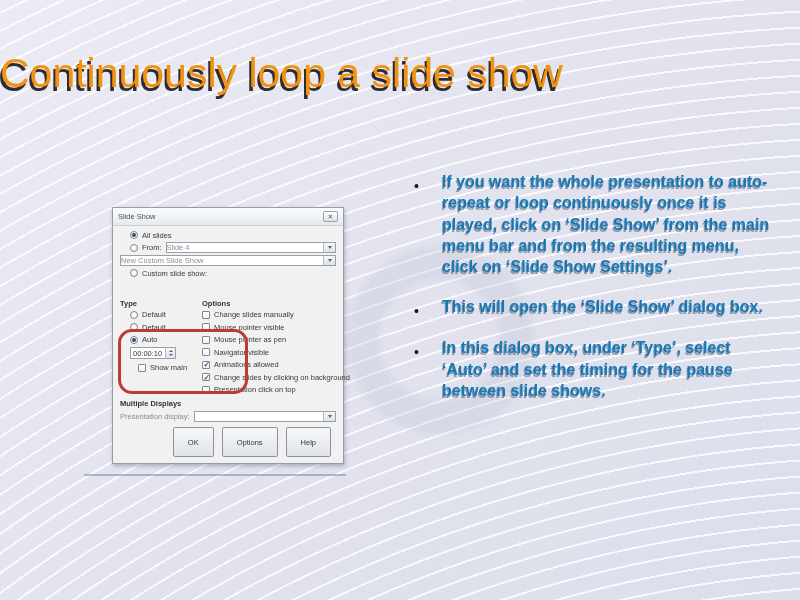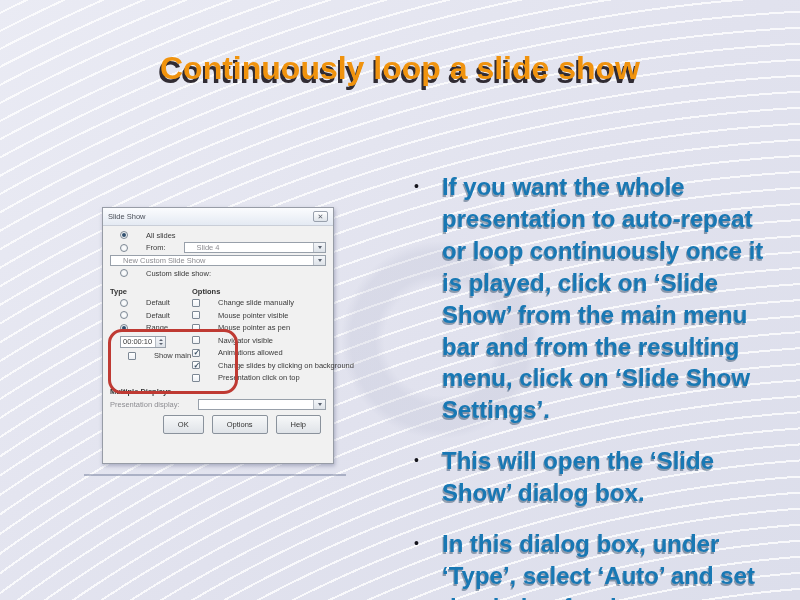--- a/index.html
+++ b/index.html
@@ -16,48 +16,48 @@
     position:absolute; left:300px; top:200px; width:280px; height:280px;
     border-radius:50%;
     background: radial-gradient(circle,
       rgba(190,193,212,0) 28%,
       rgba(190,193,212,0.28) 33% 45%,
       rgba(190,193,212,0) 50%);
     pointer-events:none;
   }
   .title {
     position:absolute; left:0; right:0; top:50px; margin:0;
-    text-align:center; font-size:32px; font-weight:bold; letter-spacing:0;
+    font-size:41px; font-weight:normal; letter-spacing:0;
     color:#f0930e;
     text-shadow:-2px 4px 0 rgba(38,33,40,0.95);
   }
 
   
   .dialog {
-    position:absolute; left:102px; top:207px; width:232px; height:257px;
+    position:absolute; left:112px; top:207px; width:232px; height:257px;
     background:#f1f1f1; border:1px solid #979ca6; box-sizing:border-box;
     box-shadow:1px 2px 4px rgba(60,70,110,0.35);
     font-size:7.5px; color:#3a3a3a;
   }
   .titlebar {
     height:17px; display:flex; align-items:center; padding:0 5px;
     background:linear-gradient(#fbfcfe, #e4eaf3);
     border-bottom:1px solid #c9ced8;
   }
   .tb-text { flex:1; color:#4a4f58; font-size:7.5px; }
   .closebtn {
     width:15px; height:11px; border:1px solid #99a1ad; border-radius:2px;
     background:linear-gradient(#ffffff,#dfe4ea);
     display:flex; align-items:center; justify-content:center;
     box-sizing:border-box; cursor:default;
   }
   .closebtn .x { font-size:7px; line-height:1; color:#5b626d; }
   .dlg-body { padding:3px 7px 0 7px; }
   .grp { font-weight:bold; color:#333; line-height:11px; margin-top:2px; }
-  .row { display:flex; align-items:center; height:12.5px; gap:18px; }
+  .row { display:flex; align-items:center; height:12.5px; gap:4px; }
   .indent { margin-left:10px; }
   .lbl { white-space:nowrap; }
   .gray { color:#8d8d92; }
   .radio {
     width:8px; height:8px; box-sizing:border-box; flex:0 0 auto;
     border:1px solid #7d8894; border-radius:50%;
     background:radial-gradient(#ffffff,#e9edf1);
   }
   .radio.checked::after {
     content:""; display:block; width:4px; height:4px; margin:1px;
@@ -71,34 +71,34 @@
   }
   .cb.checked::after {
     content:"\2713"; position:absolute; left:0.5px; top:-1.5px;
     font-size:8px; font-weight:bold; color:#3a4f63;
   }
   .combo {
     flex:1; height:11px; box-sizing:border-box;
     border:1px solid #98a0aa; background:#fff;
     display:flex; align-items:center; overflow:hidden;
   }
-  .combo-val { flex:1; padding:0 12px; white-space:nowrap; overflow:hidden; }
+  .combo-val { flex:1; padding:0 0; white-space:nowrap; overflow:hidden; }
   .ddbtn {
     width:11px; align-self:stretch; border-left:1px solid #b6bcc4;
     background:linear-gradient(#f4f6f9,#dde2e8);
     display:flex; align-items:center; justify-content:center;
   }
   .ddbtn i {
     width:0; height:0; border-left:2.5px solid transparent;
     border-right:2.5px solid transparent; border-top:3px solid #5a6270;
   }
-  .two-col { display:flex; margin-top:4px; }
+  .two-col { display:flex; margin-top:16px; }
   .col-left { width:82px; flex:0 0 auto; }
   .col-right { flex:1; }
-  .spin-row { margin:1px 0 1px 10px; height:13px; display:flex;align-items:center; }
+  .spin-row { margin:1px 0 1px 10px; height:13px; display:flex; }
   .spinbox {
     width:46px; height:12px; box-sizing:border-box; border:1px solid #98a0aa;
     background:#fff; display:flex; align-items:center;
   }
   .spinbox .val { flex:1; padding-left:2px; }
   .spinbtns {
     width:9px; align-self:stretch; border-left:1px solid #b6bcc4;
     background:linear-gradient(#f4f6f9,#dde2e8);
     display:flex; flex-direction:column; align-items:center; justify-content:space-evenly;
   }
@@ -108,40 +108,40 @@
     border-right:2px solid transparent; border-top:2.5px solid #5a6270; }
   .logo-row { margin-left:18px; height:13px; }
   .red-oval {
     position:absolute; left:5px; top:121px; width:130px; height:65px;
     border:3px solid #bf3a33; border-radius:14px; box-sizing:border-box;
     pointer-events:none;
   }
   .md-row { height:14px; }
   .btnrow { display:flex; justify-content:flex-end; gap:8px; margin:4px 5px 0 0; }
   .btn {
-    height:19px; min-width:38px; padding:0 14px; box-sizing:border-box;
+    height:30px; min-width:38px; padding:0 14px; box-sizing:border-box;
     font-family:"Liberation Sans", sans-serif; font-size:7.5px; color:#333;
     border:1px solid #8a929c; border-radius:2px;
     background:linear-gradient(#f7f8f9,#dfe3e8);
   }
   .btn.cancel, .btn.help { min-width:44px; }
   .shadow-line {
     position:absolute; left:84px; top:474px; width:262px; height:2px;
     background:rgba(115,125,155,0.5);
   }
 
   
   .bullets { position:absolute; left:406px; top:171px; width:366px; }
   .bullet { display:flex; margin-bottom:19px; }
   .marker {
     flex:0 0 36px; font-size:14px; line-height:1; padding-top:8px;
     color:#14141c; text-align:left; padding-left:8px; box-sizing:border-box;
   }
   .bullet p {
-    margin:0; width:330px; font-size:24px; font-weight:bold; line-height:1.33;
+    margin:0; width:330px; font-size:16px; font-weight:bold; line-height:1.33;
     color:#1878b4; text-shadow:-1px 2px 0 rgba(32,62,90,0.45);
   }
 </style>
 </head>
 <body>
 
 <div class="slide">
   <div class="watermark"></div>
 
   <h1 class="title">Continuously loop a slide show</h1>
@@ -188,42 +188,42 @@
           <div class="row indent">
             <span class="radio"></span>
             <span class="lbl">Default</span>
           </div>
           <div class="row indent">
             <span class="radio"></span>
             <span class="lbl">Default</span>
           </div>
           <div class="row indent">
             <span class="radio checked"></span>
-            <span class="lbl">Range</span>
+            <span class="lbl">Auto</span>
           </div>
           <div class="spin-row">
             <span class="spinbox">
               <span class="val">00:00:10</span>
               <span class="spinbtns">
                 <span class="tri-up"></span>
                   <span class="tri-dn"></span>
               </span>
             </span>
           </div>
           <div class="row logo-row">
             <span class="cb"></span>
             <span class="lbl">Show main</span>
           </div>
         </div>
 
         <div class="col-right">
           <div class="grp">Options</div>
           <div class="row">
             <span class="cb"></span>
-            <span class="lbl">Change slide manually</span>
+            <span class="lbl">Change slides manually</span>
           </div>
           <div class="row">
             <span class="cb"></span>
             <span class="lbl">Mouse pointer visible</span>
           </div>
           <div class="row">
             <span class="cb"></span>
             <span class="lbl">Mouse pointer as pen</span>
           </div>
           <div class="row">

